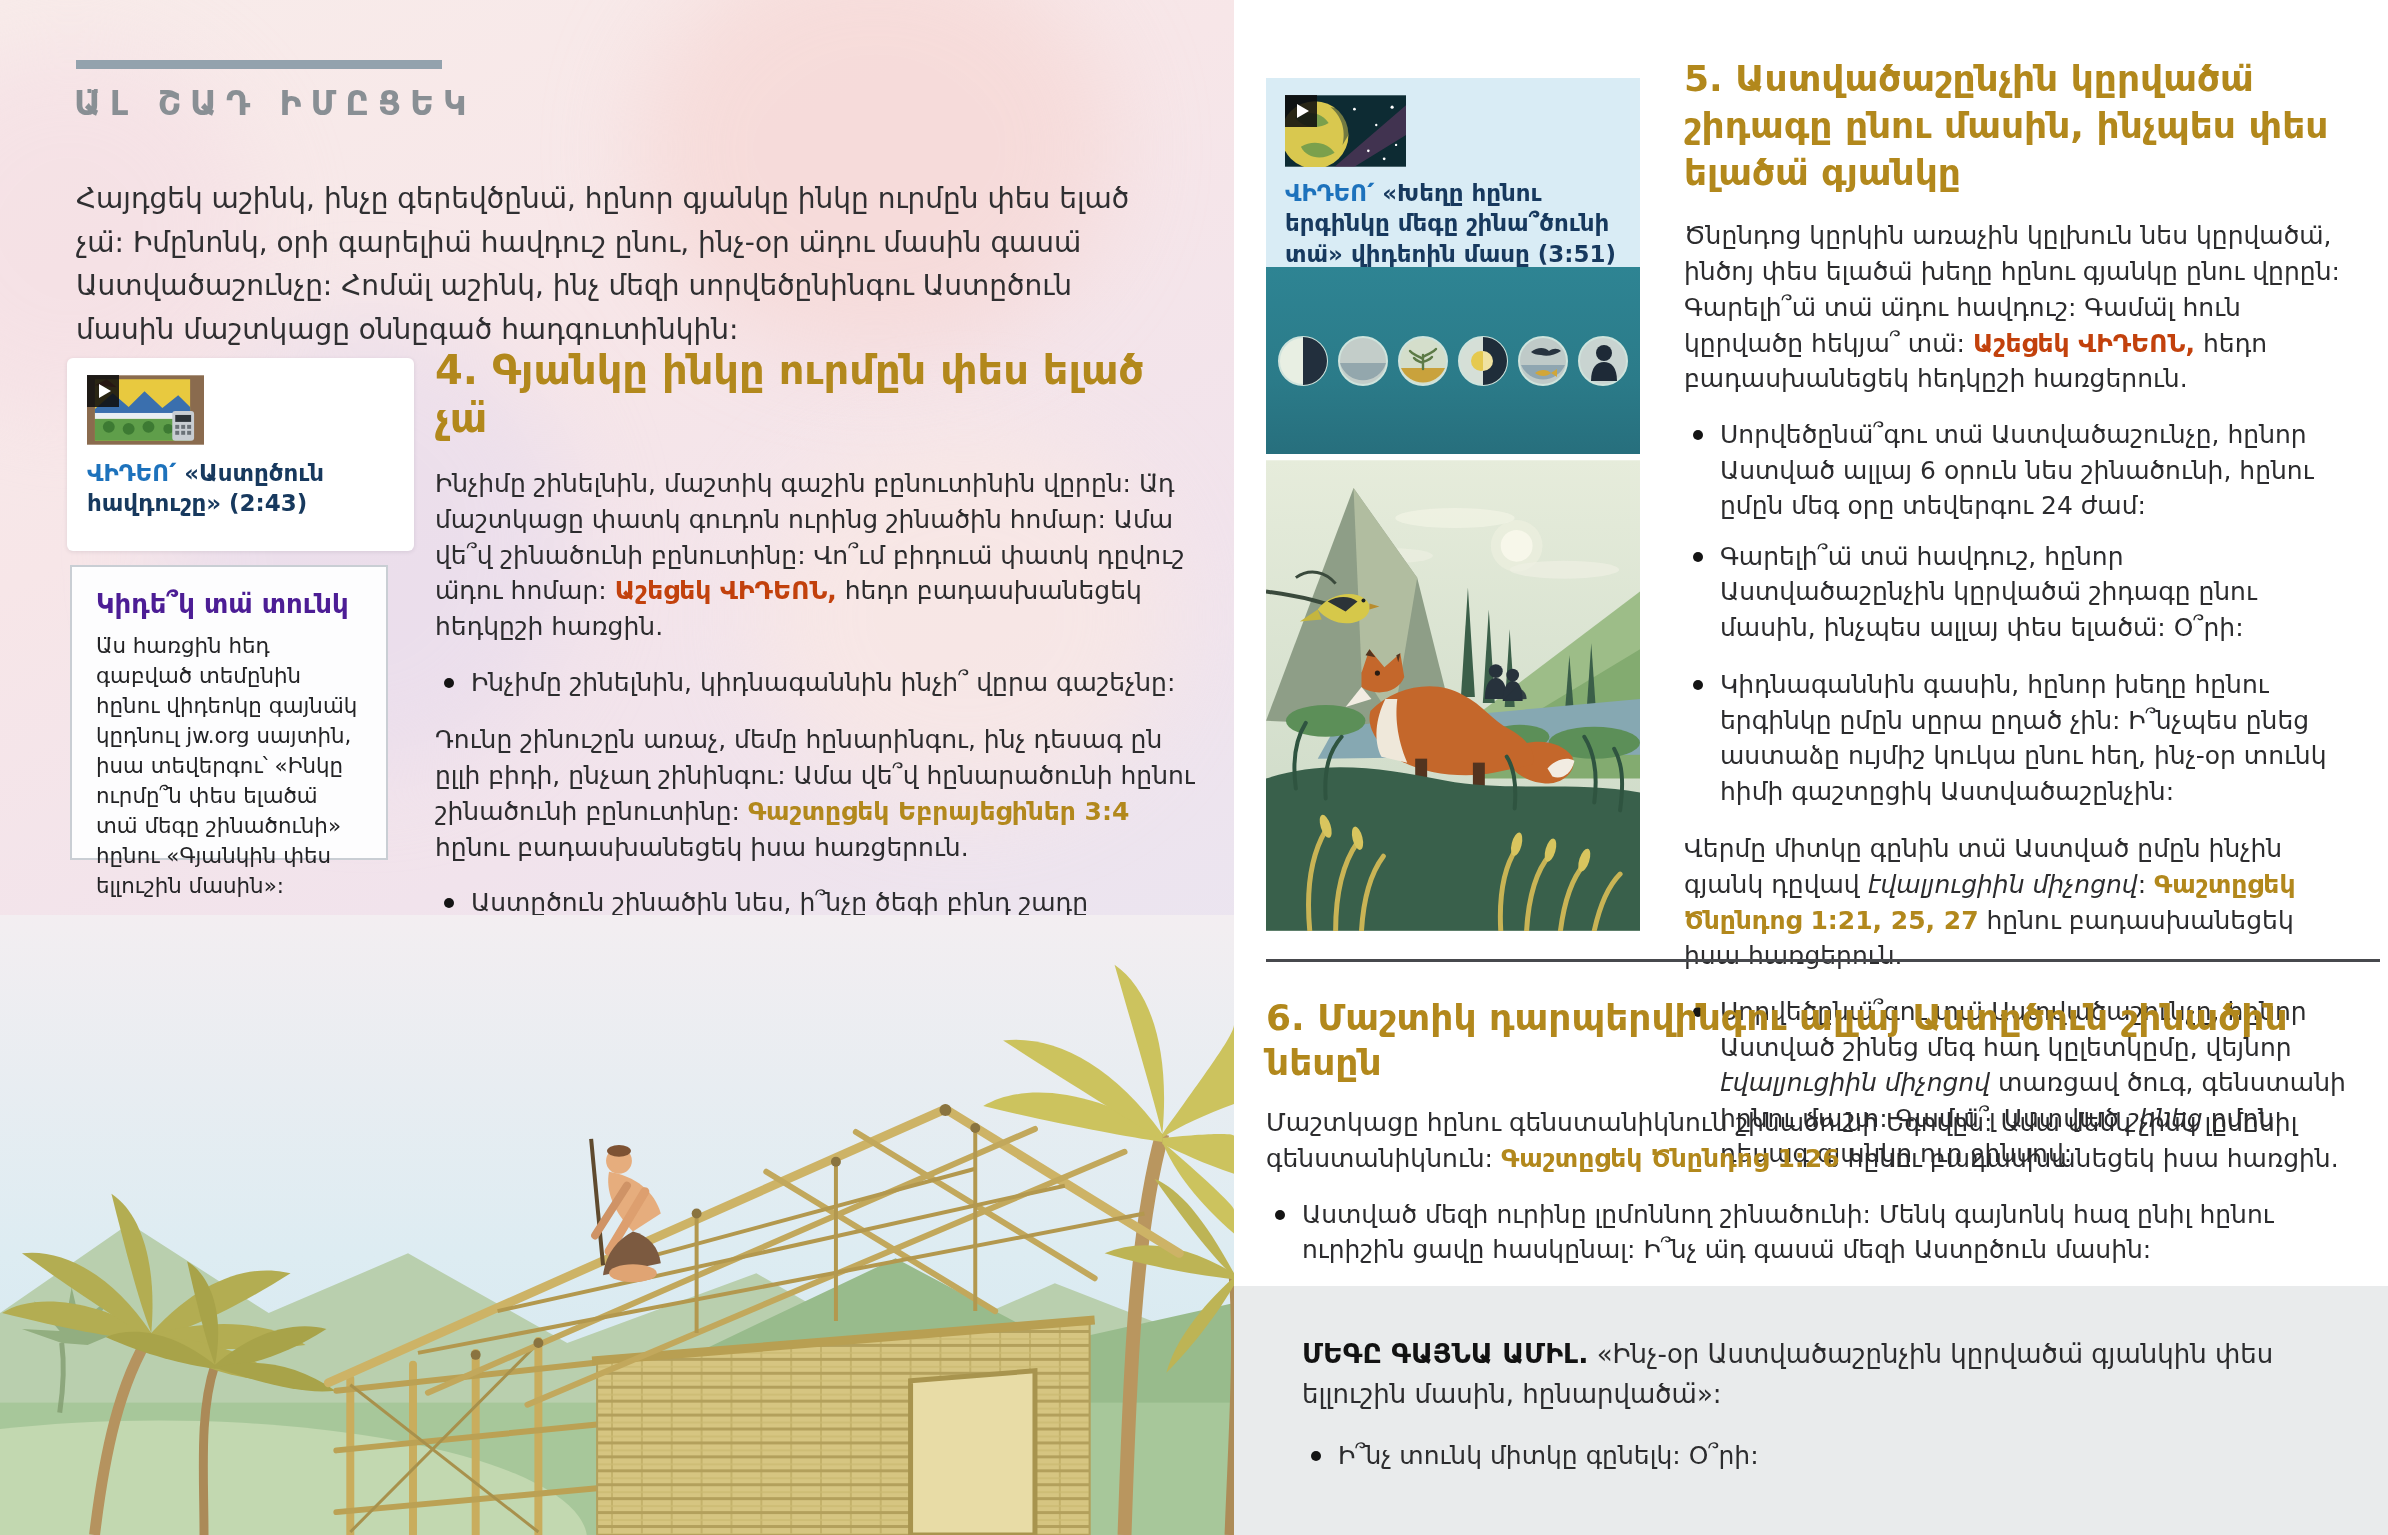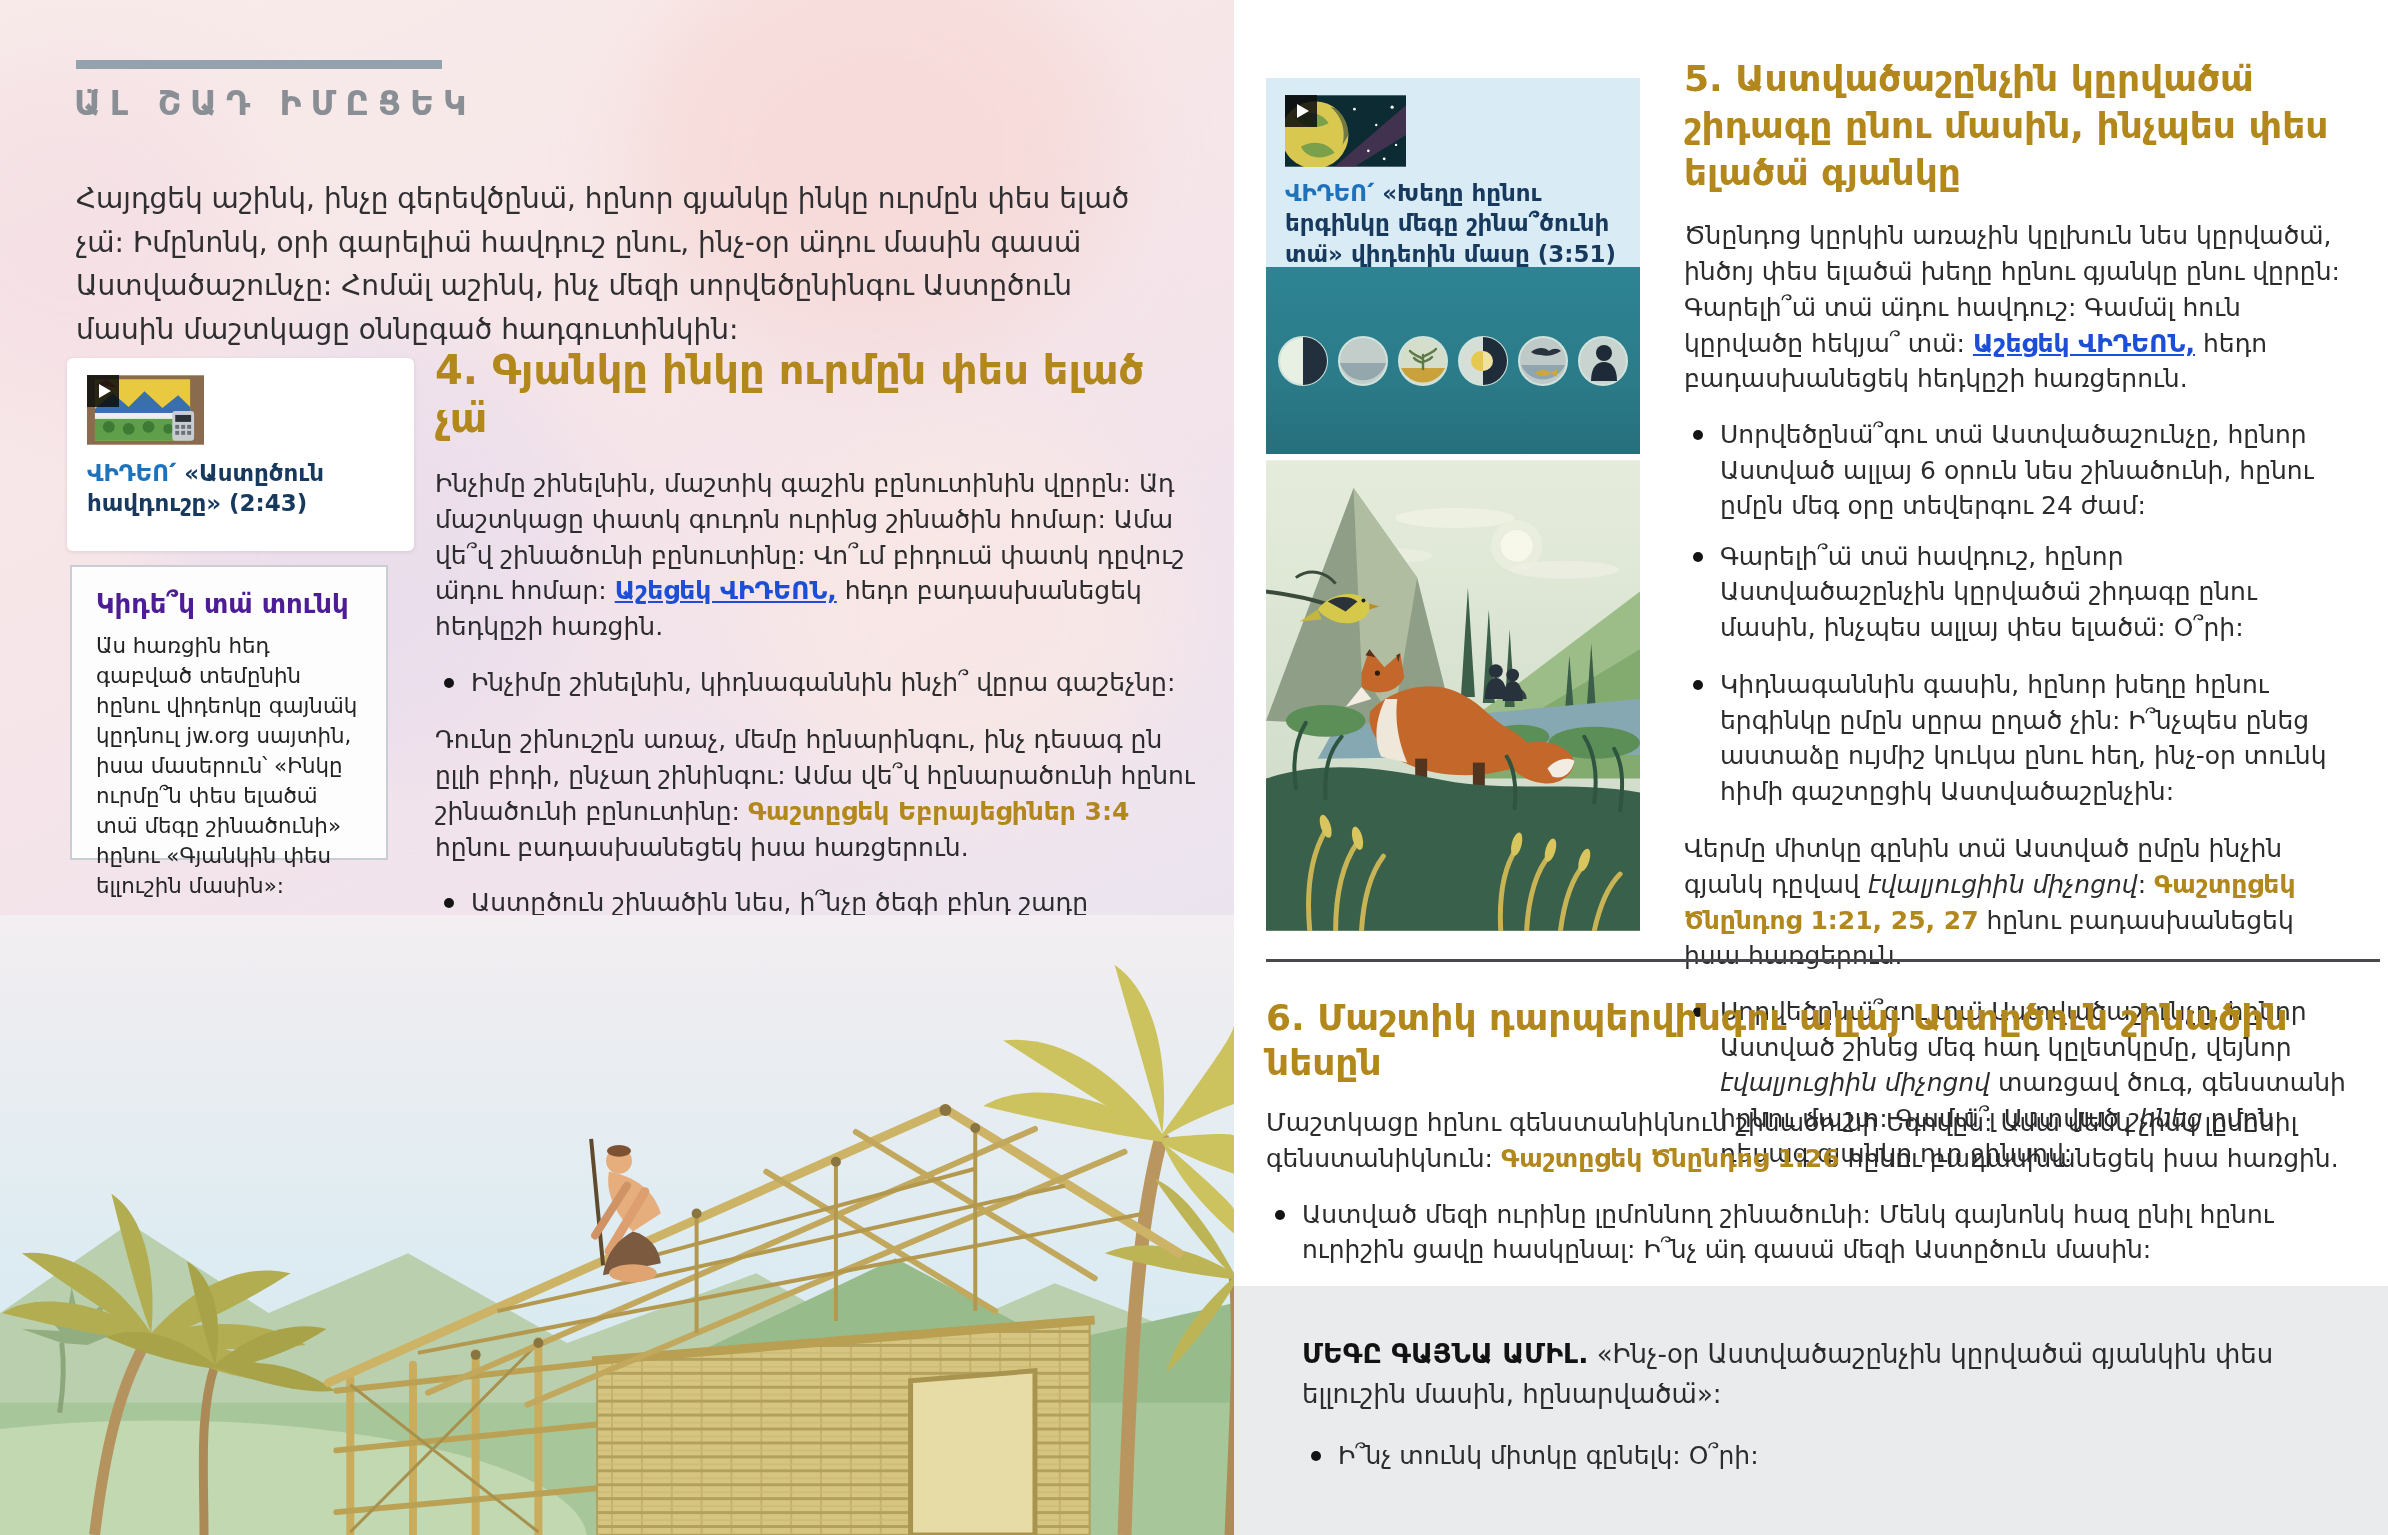--- a/index.html
+++ b/index.html
@@ -64,21 +64,21 @@
 
   
   .col-main4 { position:absolute; left:435px; top:346px; width:771px; }
   .col5      { position:absolute; left:1684px; top:56px; width:665px; }
   .sec-heading { color:#b2881c; font-weight:bold; margin:0 0 24px 0; }
   .h4 { font-size:40px; line-height:1.2; }
   .h5 { font-size:36px; line-height:1.3; margin-bottom:22px; }
   .h6 { font-size:36px; line-height:1.25; margin-bottom:20px; }
   .body-p { font-size:25px; line-height:1.43; margin:0 0 20px 0; color:#2c2c2e; }
   .col5 .body-p { font-size:25px; }
-  .link-blue { color:#1d4ed8; font-weight:bold; cursor:pointer;text-decoration:underline; }
+  .link-blue { color:#c2410c; font-weight:bold; cursor:pointer; }
   .ref-gold  { color:#b2881c; font-weight:bold; cursor:pointer; }
   .it { font-style:italic; }
   ul.bullets { list-style:none; margin:0 0 22px 0; padding:0 0 0 36px; }
   ul.bullets li { position:relative; margin:0 0 15px 0; font-size:25px; line-height:1.42; color:#2c2c2e; }
   ul.bullets li::before {
     content:""; position:absolute; left:-27px; top:13px; width:10px; height:10px;
     border-radius:50%; background:#141414;
   }
 
   
@@ -152,21 +152,21 @@
       </svg>
       <div class="play-ovl">
           <div class="play-tri"></div>
         </div>
     </div>
     <div class="vcap c1"><span class="vlabel">ՎԻԴԵՈ՛</span><span> «Աստըծուն հավդուշը» (2:43)</span></div>
   </div>
 
   <div class="knowbox">
     <p class="kb-title">Կիդե՞կ տա̈ տունկ</p>
-    <p class="kb-body">Ա̈ս հառցին հեդ գաբված տեմընին հընու վիդեոկը գայնա̈կ կըդնուլ jw.org սայտին, իսա մասերուն՝ «Ինկը ուրմը՞ն փես ելածա̈ տա̈ մեգը շինածունի» հընու «Գյանկին փես ելլուշին մասին»:</p>
+    <p class="kb-body">Ա̈ս հառցին հեդ գաբված տեմընին հընու վիդեոկը գայնա̈կ կըդնուլ jw.org սայտին, իսա տեվերգու՝ «Ինկը ուրմը՞ն փես ելածա̈ տա̈ մեգը շինածունի» հընու «Գյանկին փես ելլուշին մասին»:</p>
   </div>
 
   <div class="col-main4">
     <h2 class="sec-heading h4">4. Գյանկը ինկը ուրմըն փես ելած չա̈</h2>
     <p class="body-p"><span>Ինչիմը շինելնին, մաշտիկ գաշին բընուտինին վըրըն: Ա̈դ մաշտկացը փատկ գուդոն ուրինց շինածին հոմար: Ամա վե՞վ շինածունի բընուտինը: Վո՞ւմ բիդուա̈ փատկ դըվուշ ա̈դու հոմար: </span><span class="link-blue">Աշեցեկ ՎԻԴԵՈՆ,</span><span> հեդո բադասխանեցեկ հեդկըշի հառցին.</span></p>
     <ul class="bullets">
       <li>Ինչիմը շինելնին, կիդնագաննին ինչի՞ վըրա գաշեչնը:</li>
     </ul>
     <p class="body-p"><span>Դունը շինուշըն առաչ, մեմը հընարինգու, ինչ դեսագ ըն ըլլի բիդի, ընչաղ շինինգու: Ամա վե՞վ հընարածունի հընու շինածունի բընուտինը: </span><span class="ref-gold">Գաշտըցեկ Եբրայեցիներ 3:4</span><span> հընու բադասխանեցեկ իսա հառցերուն.</span></p>
     <ul class="bullets">

